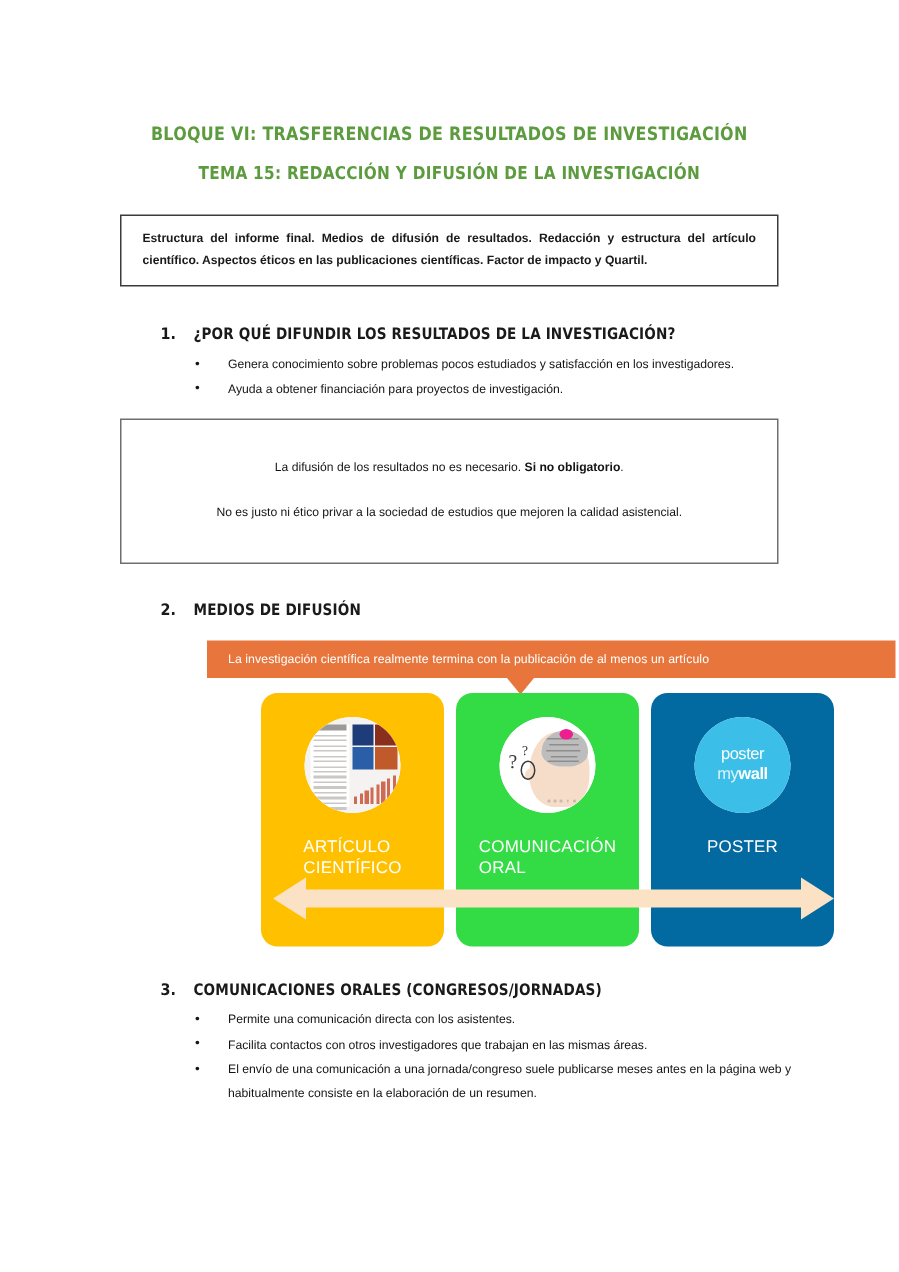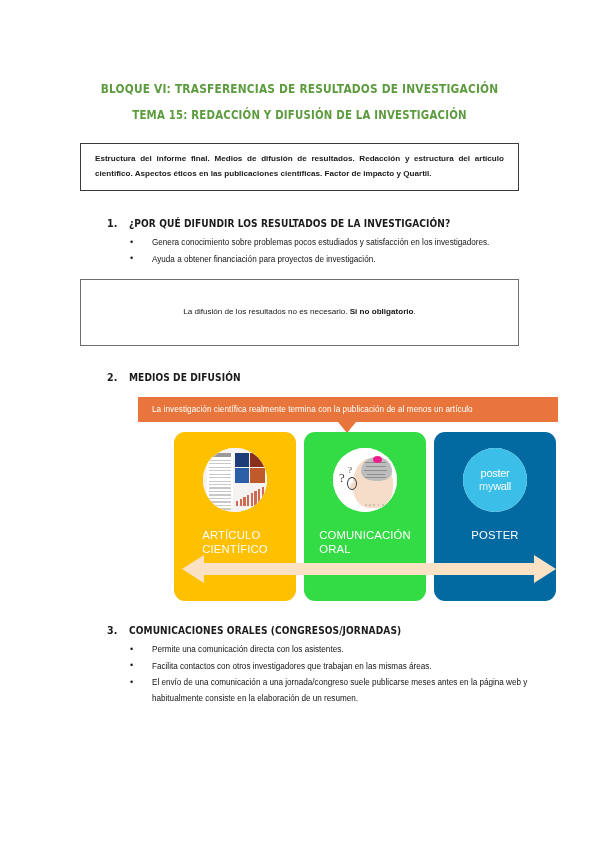--- a/index.html
+++ b/index.html
@@ -120,21 +120,21 @@
   
   .banner-wrap {
     margin-top: 14px;
     position: relative;
     height: 28px;
   }
   .banner {
     position: absolute;
     left: 126px;
     top: 0;
-    width: 420px;
+    width: 459px;
     height: 25px;
     background: #e8763c;
     display: flex;
     align-items: center;
     box-sizing: border-box;
     padding-left: 14px;
   }
   .banner span {
     color: #ffffff;
     font-size: 8.2px;
@@ -215,21 +215,21 @@
   .qm2 { position:absolute; left:15px; top:17px; font-size:9px; color:#3a3a3a; font-family:"Liberation Serif", serif; }
   .ear { position:absolute; left:14px; top:29px; width:8px; height:11px; border:1.6px solid #3a3a3a; border-radius:50%; background:transparent; }
   .dots { position:absolute; left:32px; top:44px; width:22px; height:3px; }
   .dots i { display:inline-block; width:1.8px; height:1.8px; border-radius:50%; background:#c9b9a8; margin-right:2.4px; }
 
   
   .pmw { position:absolute; inset:0; background:#3bbfe8; display:flex; flex-direction:column; align-items:center; justify-content:center; }
   .pmw .l1 { color:#ffffff; font-size:11px; line-height:11px; letter-spacing:-.3px; }
   .pmw .l2 { font-size:11px; line-height:12px; letter-spacing:-.3px; margin-top:1px; }
   .pmw .l2 .my { color:#dff3fb; }
-  .pmw .l2 .wall { color:#ffffff; font-weight:normal; }
+  .pmw .l2 .wall { color:#ffffff; font-weight:bold; }
 
   
   .dbl-arrow { position:absolute; left:170px; top:122px; width:374px; height:30px; }
 </style>
 </head>
 <body>
 
 <div class="page">
 
   <div id="title-block">
@@ -245,20 +245,21 @@
     <span class="num">1.</span>
     <span class="txt">¿POR QUÉ DIFUNDIR LOS RESULTADOS DE LA INVESTIGACIÓN?</span>
   </div>
   <ul class="bullets">
     <li>Genera conocimiento sobre problemas pocos estudiados y satisfacción en los investigadores.</li>
     <li>Ayuda a obtener financiación para proyectos de investigación.</li>
   </ul>
 
   <div class="statement-box">
     <p><span>La difusión de los resultados no es necesario. </span><b>Si no obligatorio</b><span>.</span></p>
+    <p>No es justo ni ético privar a la sociedad de estudios que mejoren la calidad asistencial.</p>
   </div>
 
   <div class="section-head" id="sec2">
     <span class="num">2.</span>
     <span class="txt">MEDIOS DE DIFUSIÓN</span>
   </div>
 
   <div class="banner-wrap">
     <div class="banner">
       <span>La investigación científica realmente termina con la publicación de al menos un artículo</span>

